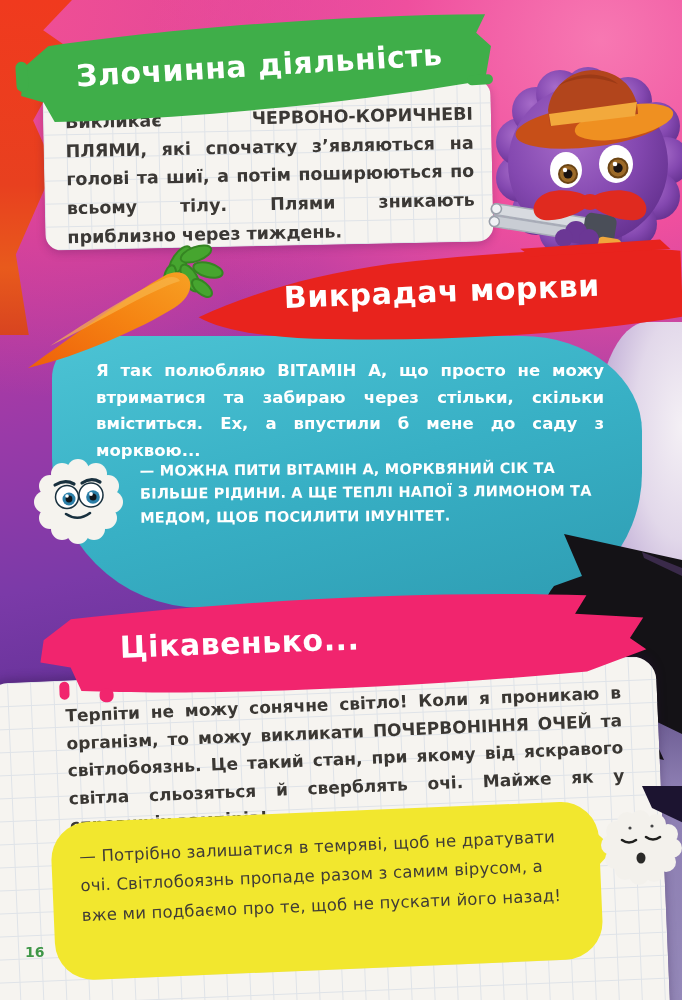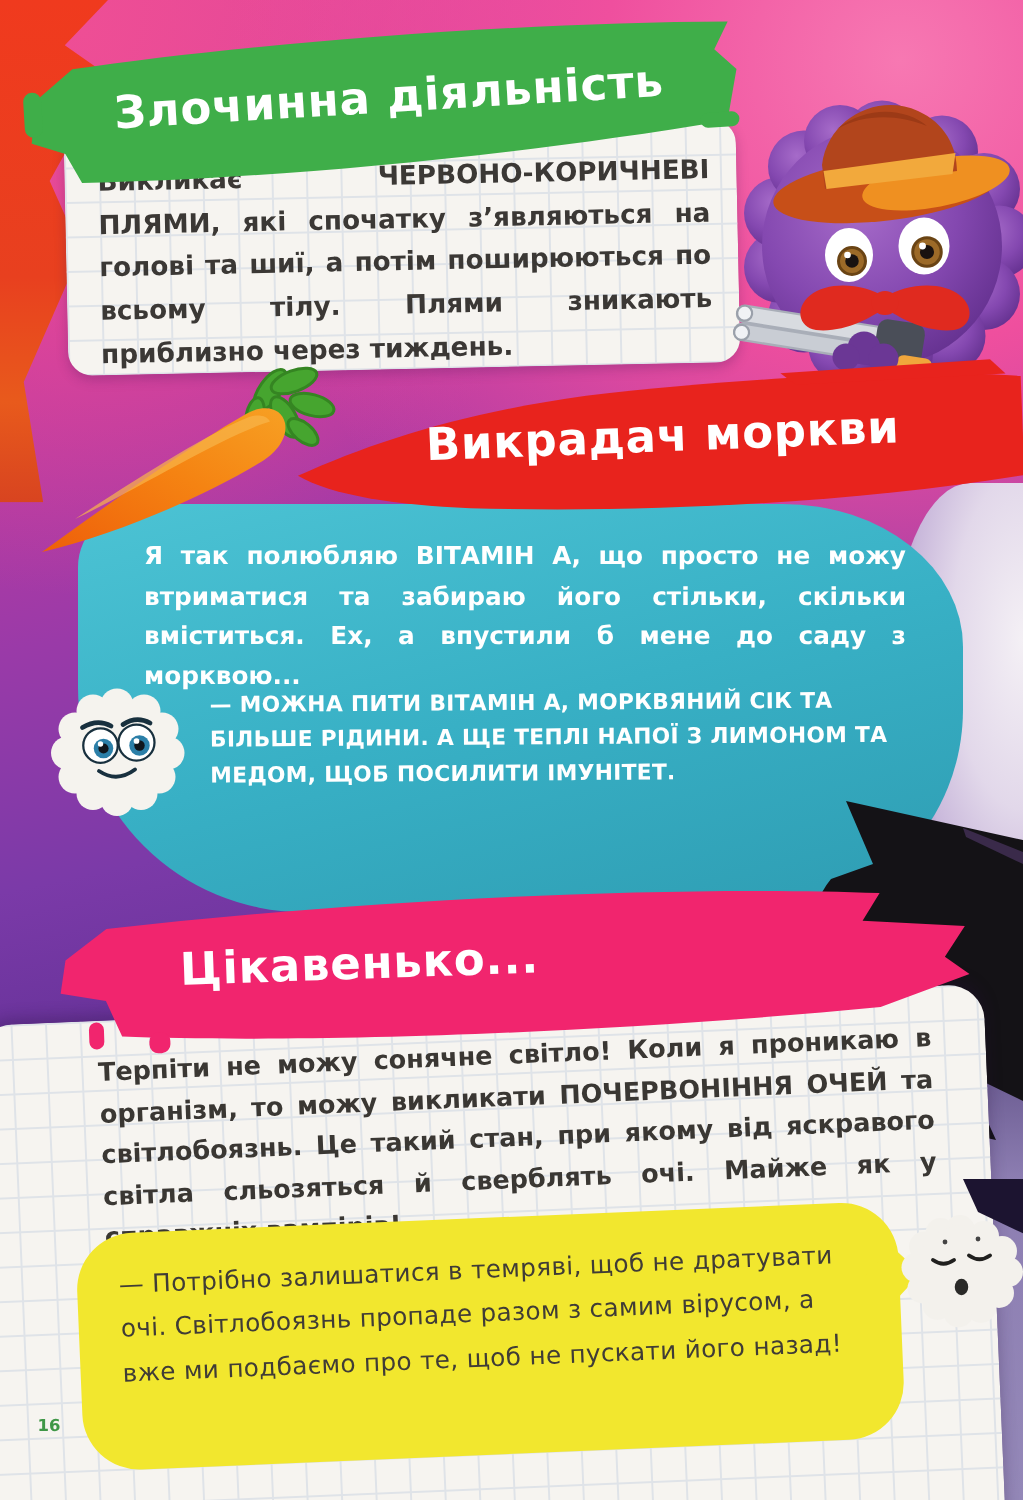--- a/index.html
+++ b/index.html
@@ -56,21 +56,21 @@
   .bubble-yellow{position:absolute;left:60px;top:142px;width:548px;min-height:158px;
     background:#f2e72e;border-radius:38px;}
   .bubble-yellow .tail{position:absolute;right:-9px;top:36px;width:26px;height:26px;
     background:#f2e72e;transform:rotate(45deg);}
   .bubble-yellow .advice{position:relative;padding:20px 24px 18px 28px;
     font-size:16.5px;color:#403c36;line-height:1.78;letter-spacing:.2px;}
   
   .edge-strip{position:absolute;right:0;top:645px;width:36px;height:355px;z-index:1;
     background:linear-gradient(180deg,#4a3a72 0%,#8d7eb2 40%,#9488b8 100%);}
   .page-number{position:absolute;left:25px;top:944px;z-index:7;
-    font-size:11px;font-weight:bold;color:#3f9747;}
+    font-size:14px;font-weight:bold;color:#3f9747;}
   .char{position:absolute;}
   .virus-villain{right:-4px;top:46px;width:198px;height:210px;z-index:4;}
   .carrot{left:20px;top:230px;width:218px;height:152px;z-index:5;}
   .helper-left{left:26px;top:450px;width:112px;height:108px;z-index:4;}
   .helper-right{right:-8px;top:786px;width:96px;height:126px;z-index:6;}
 </style>
 </head>
 <body>
 
 <div class="page">
@@ -178,21 +178,21 @@
       <ellipse cx="150" cy="48" rx="13" ry="6" transform="rotate(-80 150 48)"></ellipse>
       <ellipse cx="182" cy="58" rx="12" ry="6" transform="rotate(40 182 58)"></ellipse>
     </g>
     <path fill="url(#cg)" d="M8,138 C52,106 112,64 144,46 C156,39 168,42 170,52 C172,62 164,72 154,78 C122,98 60,126 8,138 Z"></path>
     <path fill="#f8b54a" opacity=".7" d="M30,116 C70,90 120,58 146,48 C152,46 158,47 160,51 C130,60 72,96 30,116 Z"></path>
   </svg>
 
   <div class="lavender-wing"></div>
 
   <div class="bubble-blue">
-    <div class="quote">Я так полюбляю ВІТАМІН А, що просто не можу втриматися та забираю його стільки, скільки вміститься. Ех, а впустили б мене до саду з морквою...</div>
+    <div class="quote">Я так полюбляю ВІТАМІН А, що просто не можу втриматися та забираю через стільки, скільки вміститься. Ех, а впустили б мене до саду з морквою...</div>
     <div class="advice">— МОЖНА ПИТИ ВІТАМІН А, МОРКВЯНИЙ СІК ТА БІЛЬШЕ РІДИНИ. А ЩЕ ТЕПЛІ НАПОЇ З ЛИМОНОМ ТА МЕДОМ, ЩОБ ПОСИЛИТИ ІМУНІТЕТ.</div>
   </div>
 
   <svg class="char helper-left" viewBox="0 0 112 108">
     <g fill="#f5f3ee">
       <circle cx="52" cy="20" r="11"></circle>
         <circle cx="70" cy="24" r="11"></circle>
         <circle cx="82" cy="36" r="11"></circle>
       <circle cx="86" cy="52" r="11"></circle>
         <circle cx="80" cy="68" r="11"></circle>

